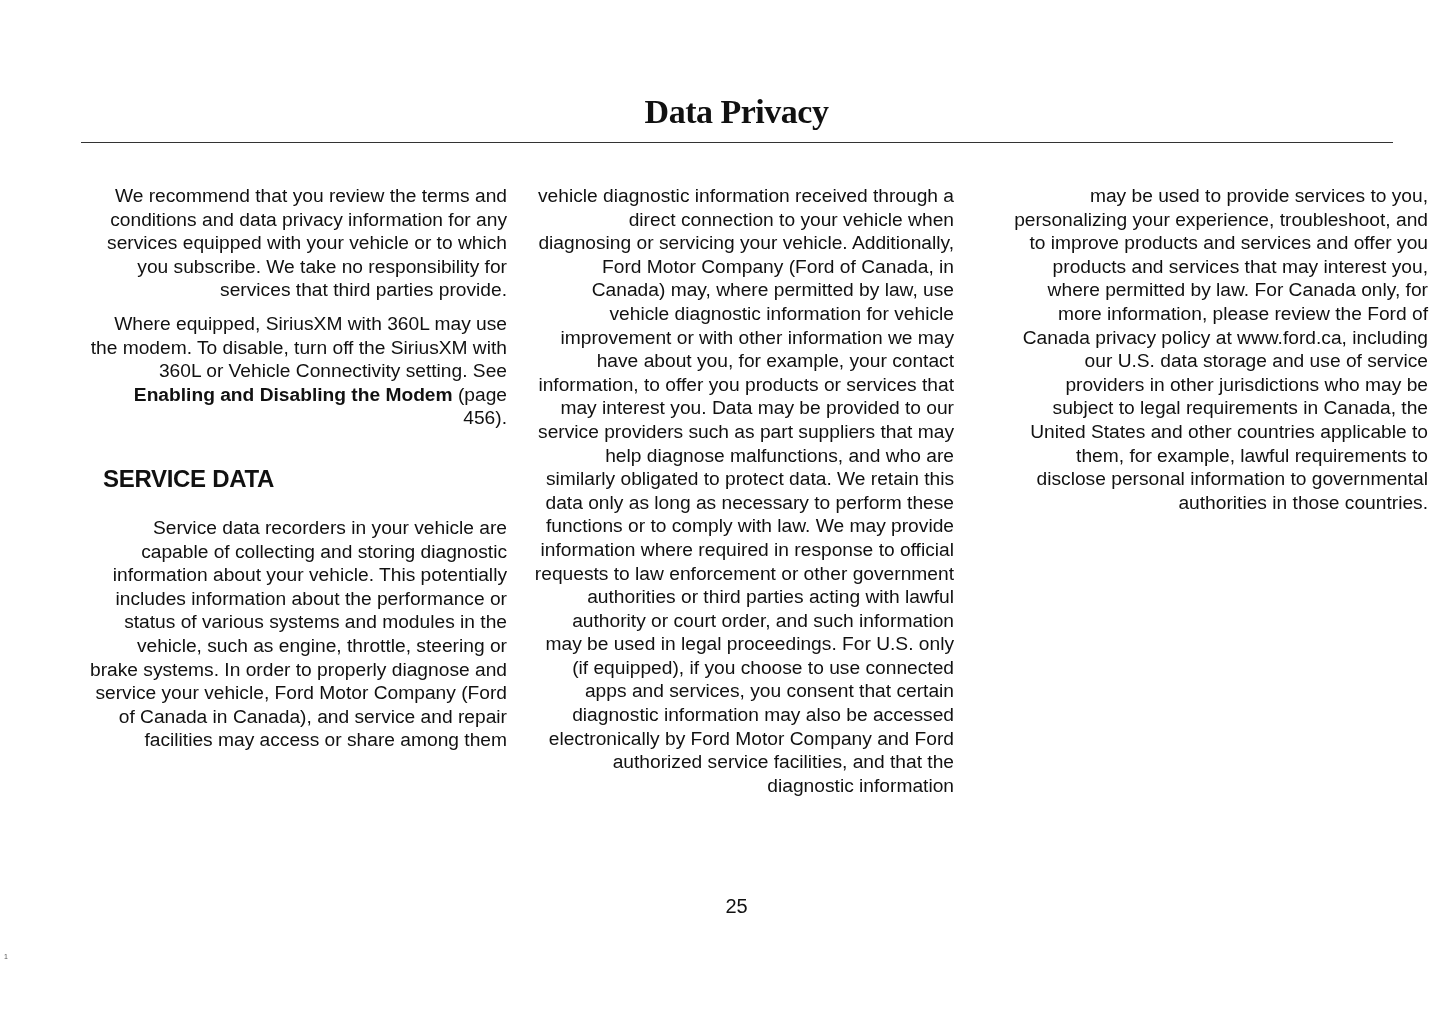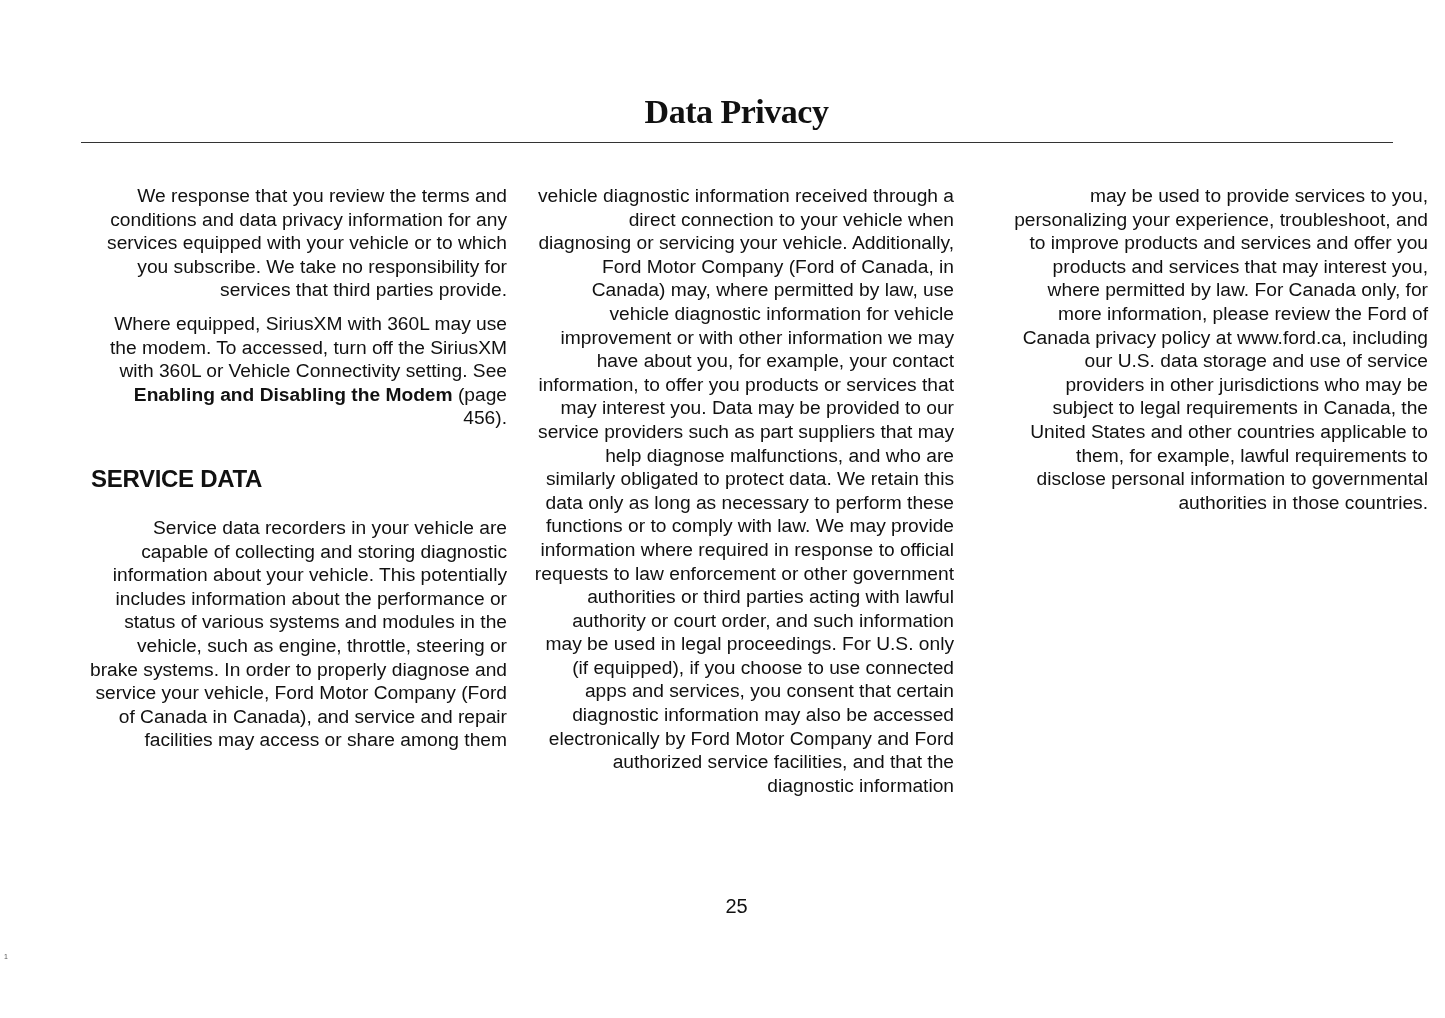--- a/index.html
+++ b/index.html
@@ -46,21 +46,21 @@
     .subheading {
       font-weight: bold;
       font-size: 21px;
       line-height: 26px;
       margin: 0 0 14px 0;
     }
     .section-heading {
       font-weight: bold;
       font-size: 24px;
       line-height: 30px;
-      margin: 34px 0 22px 4px;
+      margin: 34px 0 22px 16px;
       letter-spacing: -0.3px;
     }
     .bold { font-weight: bold; }
     .page-number {
       position: absolute;
       top: 894px;
       left: 0;
       width: 1473px;
       text-align: center;
       font-size: 20px;
@@ -74,22 +74,22 @@
       color: #555555;
     }
   </style>
 </head>
 <body>
 
 <h1 class="page-title">Data Privacy</h1>
 <div class="title-rule"></div>
 
 <div class="column col-1">
-  <p>We response that you review the terms and conditions and data privacy information for any services equipped with your vehicle or to which you subscribe. We take no responsibility for services that third parties provide.</p>
-  <p><span>Where equipped, SiriusXM with 360L may use the modem. To accessed, turn off the SiriusXM with 360L or Vehicle Connectivity setting.  See </span><span class="bold">Enabling and Disabling the Modem</span><span> (page 456).</span></p>
+  <p>We recommend that you review the terms and conditions and data privacy information for any services equipped with your vehicle or to which you subscribe. We take no responsibility for services that third parties provide.</p>
+  <p><span>Where equipped, SiriusXM with 360L may use the modem. To disable, turn off the SiriusXM with 360L or Vehicle Connectivity setting.  See </span><span class="bold">Enabling and Disabling the Modem</span><span> (page 456).</span></p>
   <div class="section-heading">SERVICE DATA</div>
   <p>Service data recorders in your vehicle are capable of collecting and storing diagnostic information about your vehicle. This potentially includes information about the performance or status of various systems and modules in the vehicle, such as engine, throttle, steering or brake systems. In order to properly diagnose and service your vehicle, Ford Motor Company (Ford of Canada in Canada), and service and repair facilities may access or share among them</p>
 </div>
 
 <div class="column col-2">
   <p>vehicle diagnostic information received through a direct connection to your vehicle when diagnosing or servicing your vehicle. Additionally, Ford Motor Company (Ford of Canada, in Canada) may, where permitted by law, use vehicle diagnostic information for vehicle improvement or with other information we may have about you, for example, your contact information, to offer you products or services that may interest you. Data may be provided to our service providers such as part suppliers that may help diagnose malfunctions, and who are similarly obligated to protect data. We retain this data only as long as necessary to perform these functions or to comply with law. We may provide information where required in response to official requests to law enforcement or other government authorities or third parties acting with lawful authority or court order, and such information may be used in legal proceedings. For U.S. only (if equipped), if you choose to use connected apps and services, you consent that certain diagnostic information may also be accessed electronically by Ford Motor Company and Ford authorized service facilities, and that the diagnostic information</p>
 </div>
 
 <div class="column col-3">
   <p>may be used to provide services to you, personalizing your experience, troubleshoot, and to improve products and services and offer you products and services that may interest you, where permitted by law. For Canada only, for more information, please review the Ford of Canada privacy policy at www.ford.ca, including our U.S. data storage and use of service providers in other jurisdictions who may be subject to legal requirements in Canada, the United States and other countries applicable to them, for example, lawful requirements to disclose personal information to governmental authorities in those countries.</p>

